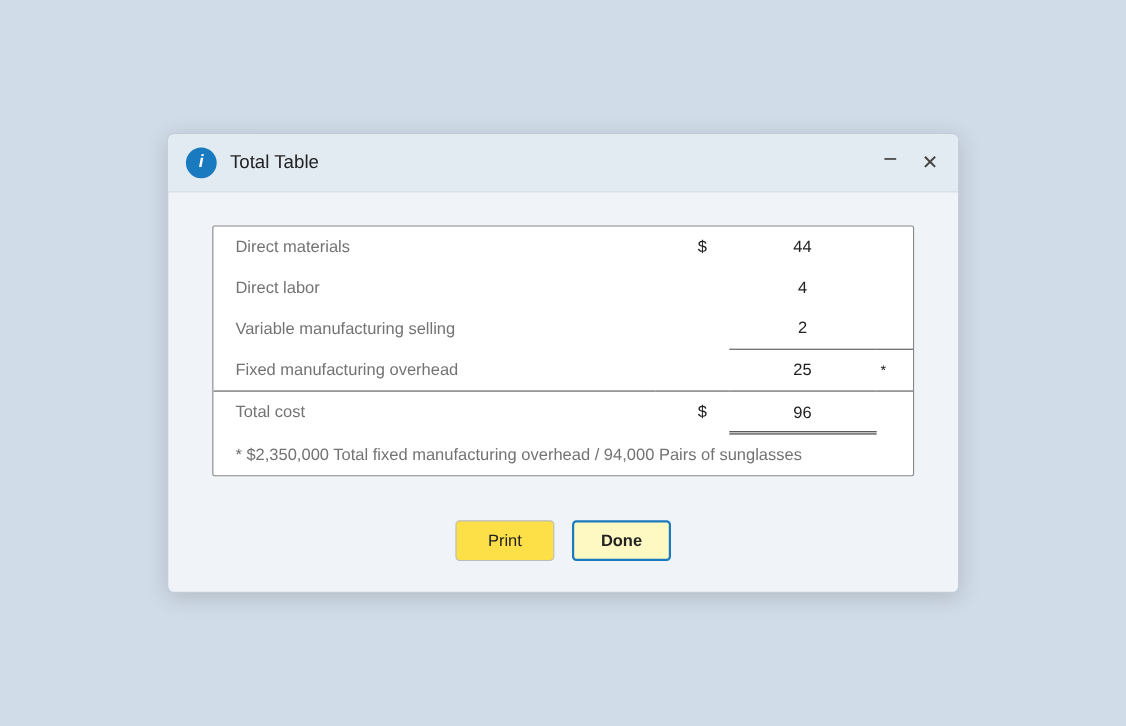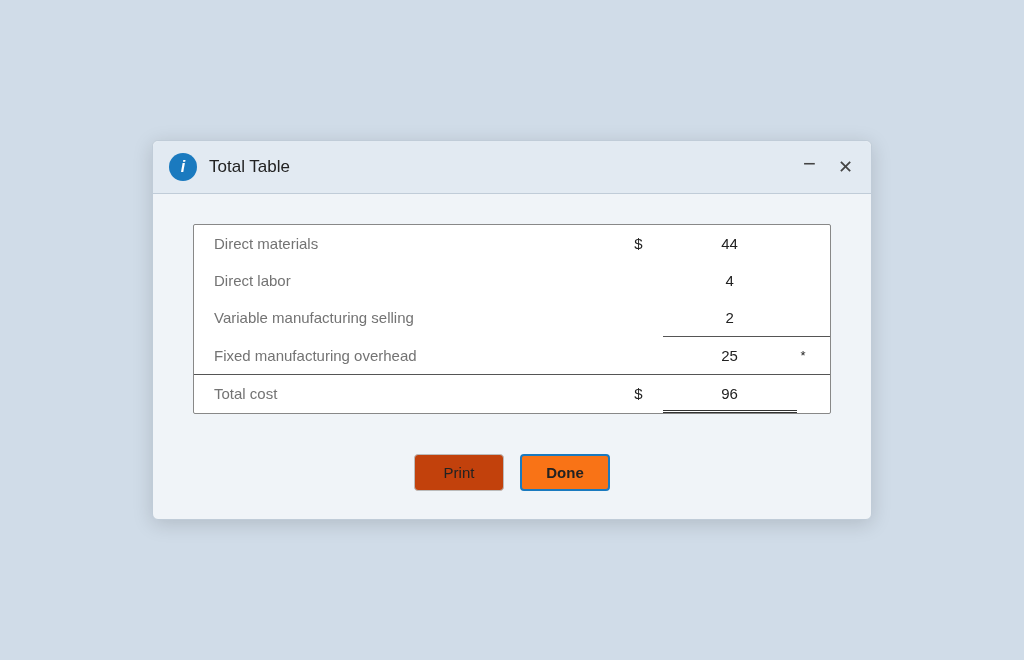--- a/index.html
+++ b/index.html
@@ -138,32 +138,32 @@
 
     .dialog-footer {
       display: flex;
       justify-content: center;
       gap: 16px;
       padding: 16px 40px 28px;
     }
 
     .btn-print {
       padding: 8px 24px;
-      background: #c2410c;
+      background: #fde047;
       border: 1px solid #bbb;
       border-radius: 4px;
       font-size: 15px;
       color: #222;
       cursor: pointer;
       min-width: 90px;
     }
 
     .btn-done {
       padding: 8px 8px;
-      background: #f97316;
+      background: #fef9c3;
       border: 2px solid #1a7abf;
       border-radius: 4px;
       font-size: 15px;
       font-weight: 600;
       color: #222;
       cursor: pointer;
       min-width: 90px;
     }
   </style>
 </head>
@@ -215,20 +215,23 @@
             <td class="note-col" style="border-top: 1px solid #555;">*</td>
           </tr>
 
           <tr>
             <td class="label-col" style="border-top: 1px solid #555; ">Total cost</td>
             <td class="dollar-col" style="border-top: 1px solid #555; padding-top: 10px;">$</td>
             <td class="value-col" style="border-top: 1px solid #555; border-bottom: 3px double #333; padding-bottom: 8px;">96</td>
             <td class="note-col" style="border-top: 1px solid #555;"></td>
           </tr>
 
+          <tr>
+            <td colspan="4" class="footnote-row">* $2,350,000 Total fixed manufacturing overhead / 94,000 Pairs of sunglasses</td>
+          </tr>
         </tbody>
       </table>
     </div>
   </div>
 
   <div class="dialog-footer">
     <button class="btn-print">Print</button>
     <button class="btn-done">Done</button>
   </div>
 </div>

